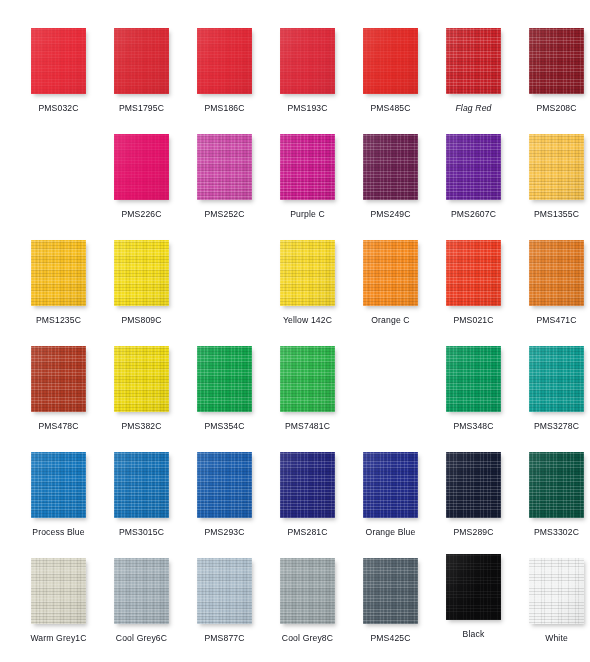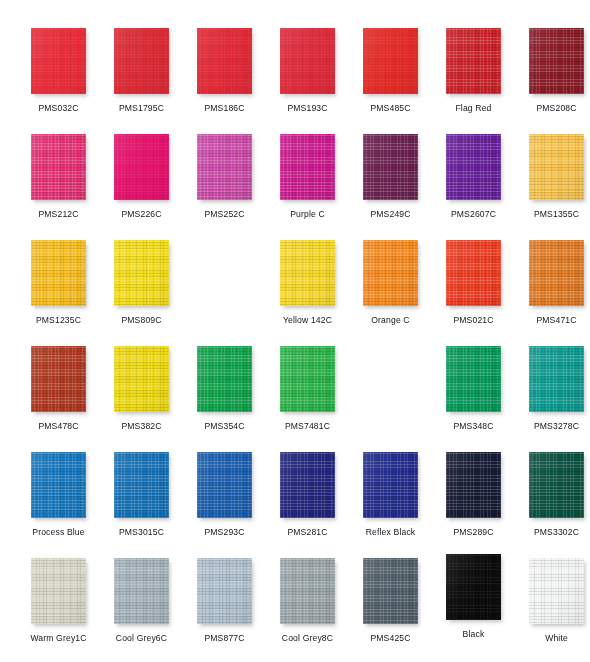--- a/index.html
+++ b/index.html
@@ -150,38 +150,30 @@
         <div class="sheen"></div>
       </div>
       <div class="swatch-label" style="color: rgb(20, 22, 31);">PMS485C</div>
     </div>
     <div class="swatch-cell" style="left: 432px; top: 28px;">
       <div class="swatch coarse" style="width: 55px; height: 66px;">
         <div class="fill" style="background: rgb(203, 34, 41);"></div>
         <div class="weave"></div>
         <div class="sheen"></div>
       </div>
-      <div class="swatch-label" style="color: rgb(20, 22, 31);">Flag Red</div>
+      <div class="swatch-label" style="color: rgb(20, 22, 31); font-style: italic;">Flag Red</div>
     </div>
     <div class="swatch-cell" style="left: 515px; top: 28px;">
       <div class="swatch coarse" style="width: 55px; height: 66px;">
         <div class="fill" style="background: rgb(139, 28, 39);"></div>
         <div class="weave"></div>
         <div class="sheen"></div>
       </div>
       <div class="swatch-label" style="color: rgb(20, 22, 31);">PMS208C</div>
     </div>
-    <div class="swatch-cell" style="left: 17px; top: 134px;">
-      <div class="swatch coarse" style="width: 55px; height: 66px;">
-        <div class="fill" style="background: rgb(229, 50, 116);"></div>
-        <div class="weave"></div>
-        <div class="sheen"></div>
-      </div>
-      <div class="swatch-label" style="color: rgb(20, 22, 31);">PMS212C</div>
-    </div>
     <div class="swatch-cell" style="left: 100px; top: 134px;">
       <div class="swatch smooth" style="width: 55px; height: 66px;">
         <div class="fill" style="background: rgb(227, 19, 107);"></div>
         <div class="weave"></div>
         <div class="sheen"></div>
       </div>
       <div class="swatch-label" style="color: rgb(20, 22, 31);">PMS226C</div>
     </div>
     <div class="swatch-cell" style="left: 183px; top: 134px;">
       <div class="swatch coarse" style="width: 55px; height: 66px;">
@@ -350,21 +342,21 @@
         <div class="sheen"></div>
       </div>
       <div class="swatch-label" style="color: rgb(20, 22, 31);">PMS281C</div>
     </div>
     <div class="swatch-cell" style="left: 349px; top: 452px;">
       <div class="swatch coarse" style="width: 55px; height: 66px;">
         <div class="fill" style="background: rgb(34, 44, 140);"></div>
         <div class="weave"></div>
         <div class="sheen"></div>
       </div>
-      <div class="swatch-label" style="color: rgb(20, 22, 31);">Reflex Black</div>
+      <div class="swatch-label" style="color: rgb(20, 22, 31);">Orange Blue</div>
     </div>
     <div class="swatch-cell" style="left: 432px; top: 452px;">
       <div class="swatch coarse" style="width: 55px; height: 66px;">
         <div class="fill" style="background: rgb(21, 28, 51);"></div>
         <div class="weave"></div>
         <div class="sheen"></div>
       </div>
       <div class="swatch-label" style="color: rgb(20, 22, 31);">PMS289C</div>
     </div>
     <div class="swatch-cell" style="left: 515px; top: 452px;">

